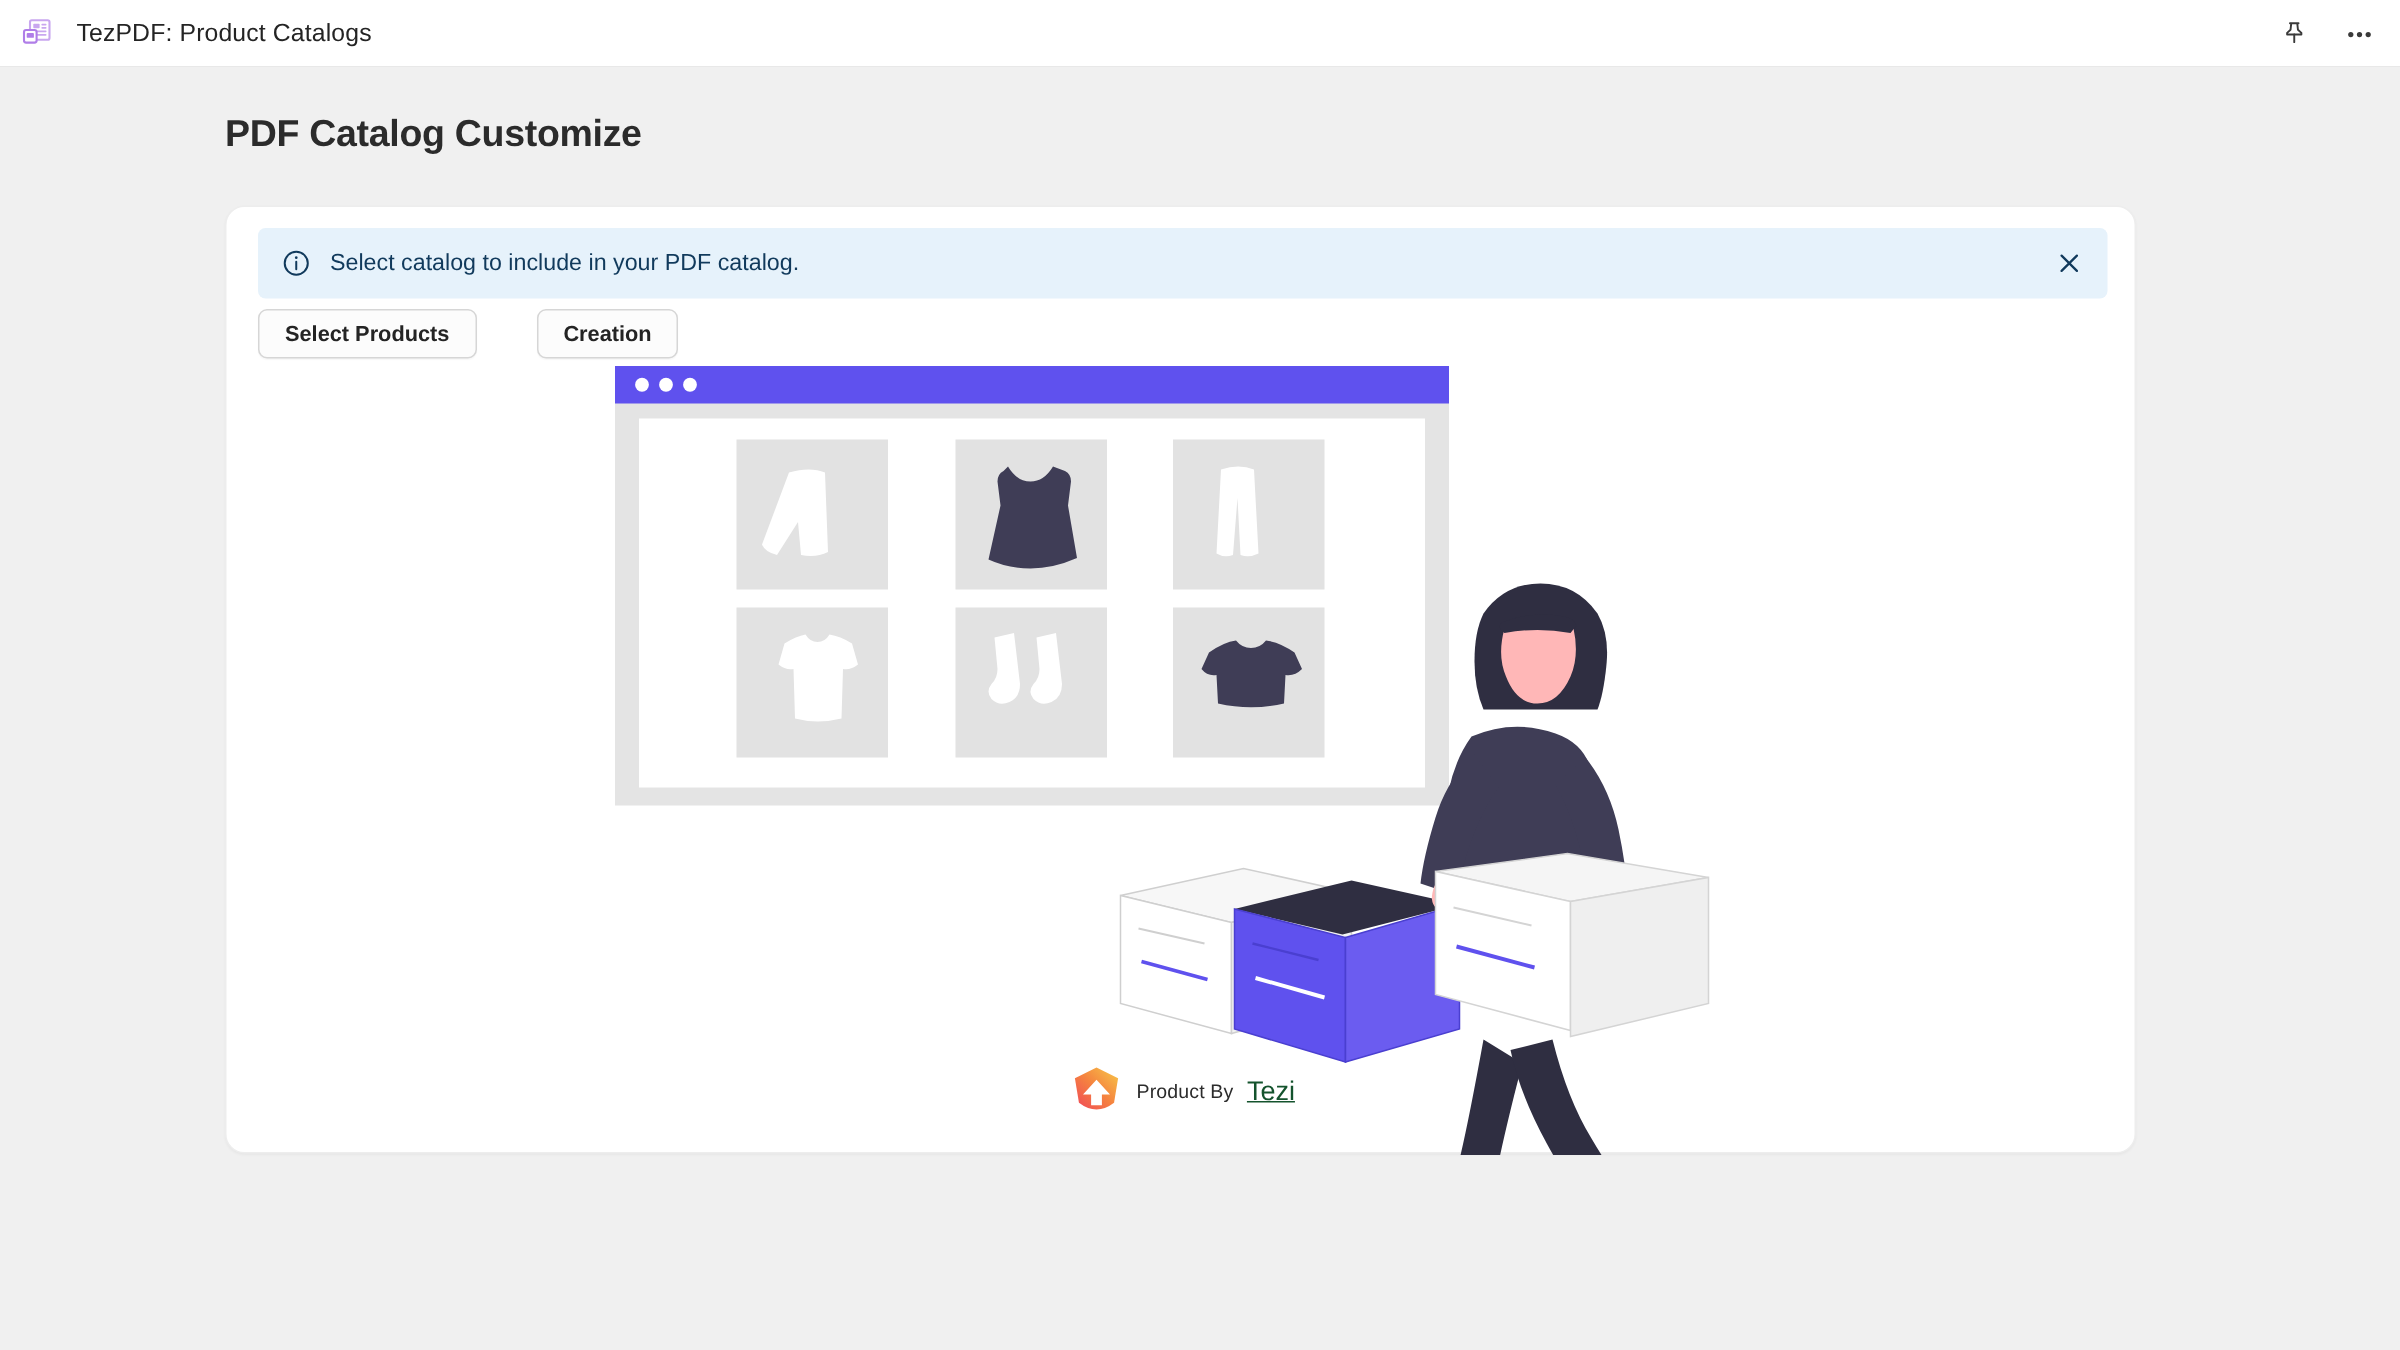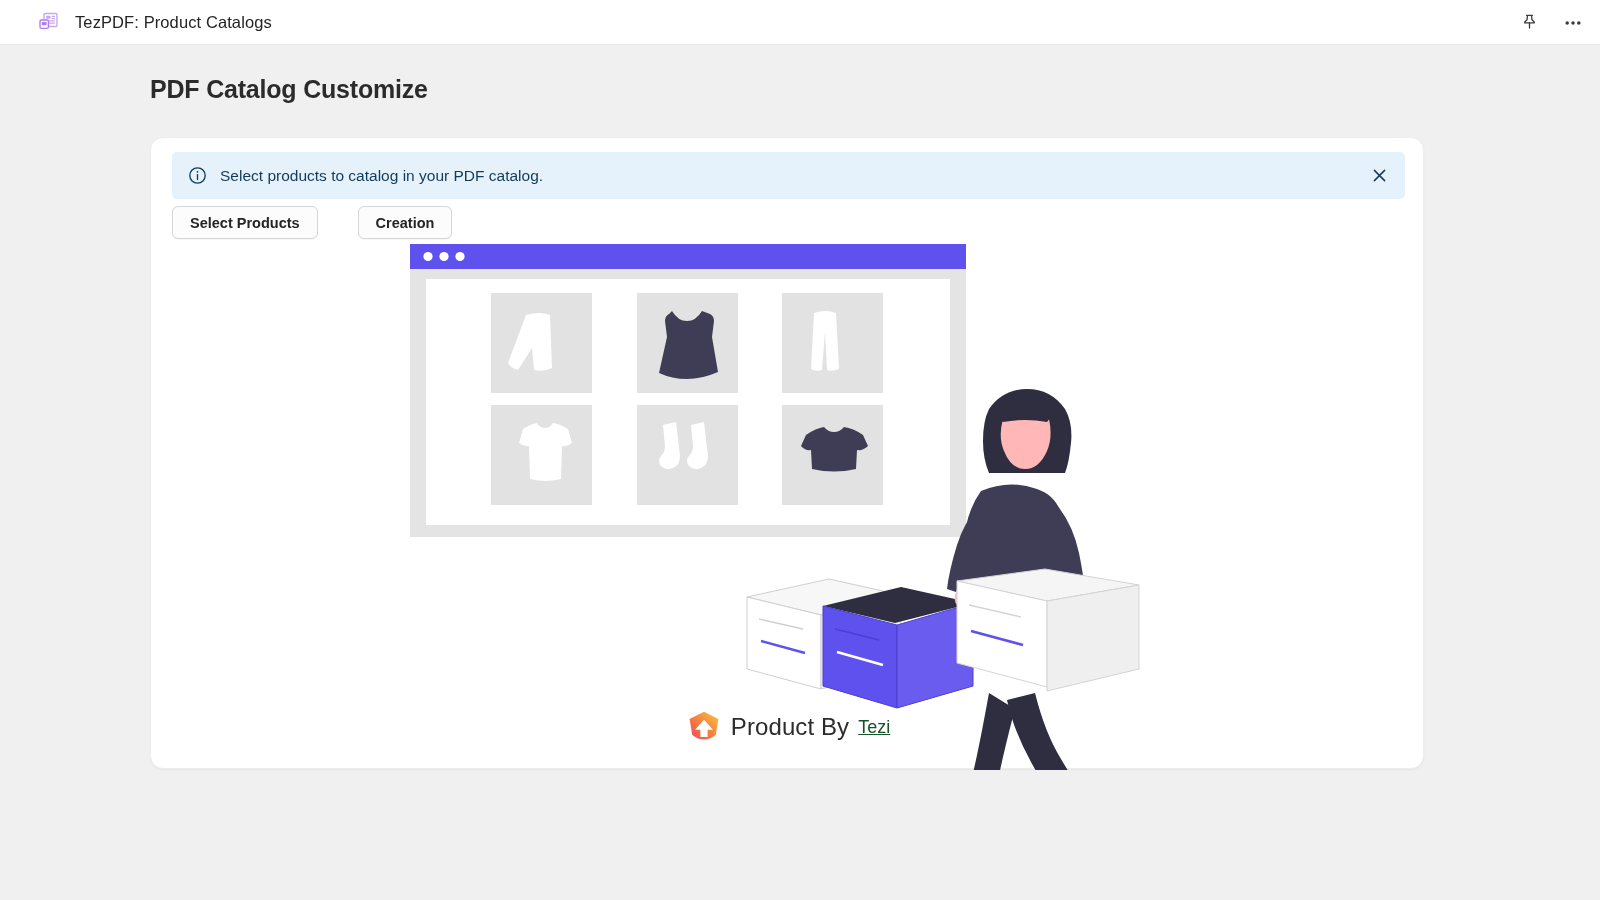--- a/index.html
+++ b/index.html
@@ -9,21 +9,21 @@
     font-family: "Liberation Sans", sans-serif;
     overflow: hidden;
   }
 
   
   .appbar {
     position: absolute; top: 0; left: 0;
     width: 1600px; height: 45px;
     background: #ffffff;
     border-bottom: 1px solid #e8e8e8;
-    display: flex; align-items: center; padding-left: 24px;
+    display: flex; align-items: center;
   }
   .app-icon {
     margin-left: 13px; width: 24px; height: 24px;
     display: flex; align-items: center; justify-content: center;
   }
   .app-title {
     margin-left: 14px;
     font-size: 16.5px;
     color: #242424;
     letter-spacing: .1px;
@@ -99,21 +99,21 @@
     position: absolute; left: 0; top: 95px;
     width: 1274px; height: 537px;
   }
   .brand-row {
     position: absolute; left: 0; top: 571px;
     width: 1274px;
     display: flex; align-items: center; justify-content: center; gap: 9px;
   }
   .brand-logo { width: 36px; height: 36px; display:block; }
   .brand-text {
-    font-size: 24px; color: #2c2c2c; letter-spacing: .1px;
+    font-size: 13px; color: #2c2c2c; letter-spacing: .1px;
   }
   .brand-link {
     font-size: 18px; color: #14532d;
     text-decoration: underline;
     cursor: pointer;
   }
 </style>
 </head>
 <body>
 
@@ -156,21 +156,21 @@
 <div class="card">
 
   <div class="banner">
     <span class="banner-icon">
       <svg width="19" height="19" viewBox="0 0 20 20" fill="none" stroke="#113a5c" stroke-width="1.4">
         <circle cx="10" cy="10" r="8.1"></circle>
         <path d="M10 9v5.2" stroke-linecap="round"></path>
         <circle cx="10" cy="6.1" r=".95" fill="#113a5c" stroke="none"></circle>
       </svg>
     </span>
-    <span class="banner-text">Select products to catalog in your PDF catalog.</span>
+    <span class="banner-text">Select catalog to include in your PDF catalog.</span>
     <span class="banner-close">
       <svg width="17" height="17" viewBox="0 0 18 18" stroke="#113a5c" stroke-width="1.6" stroke-linecap="round">
         <path d="M3.6 3.6l10.8 10.8M14.4 3.6L3.6 14.4"></path>
       </svg>
     </span>
   </div>
 
   <div class="btn-row">
     <button class="btn">Select Products</button>
     <button class="btn">Creation</button>

